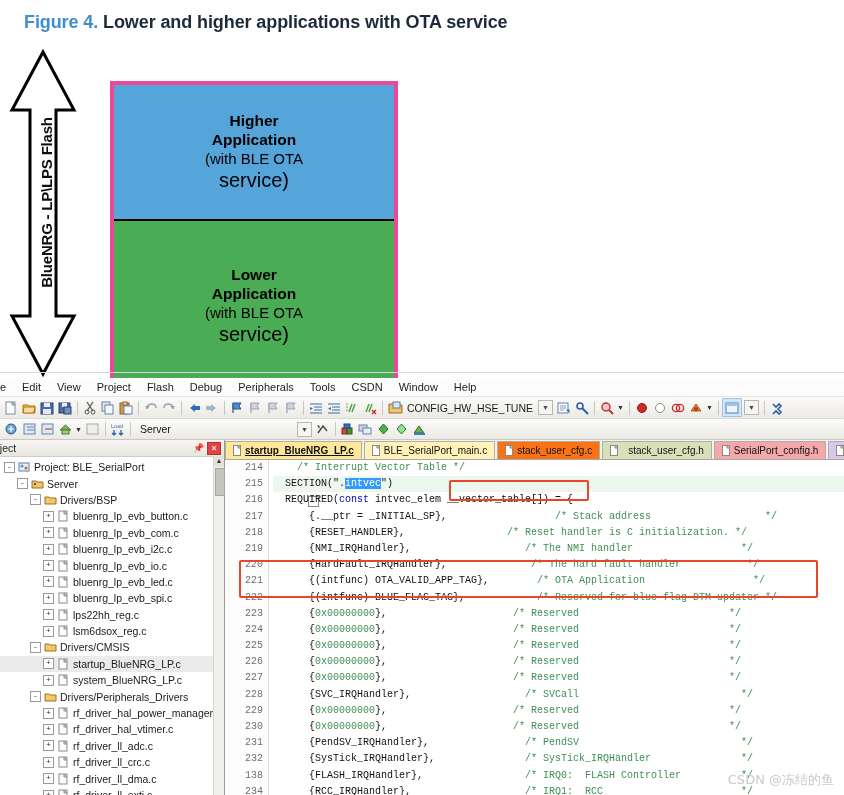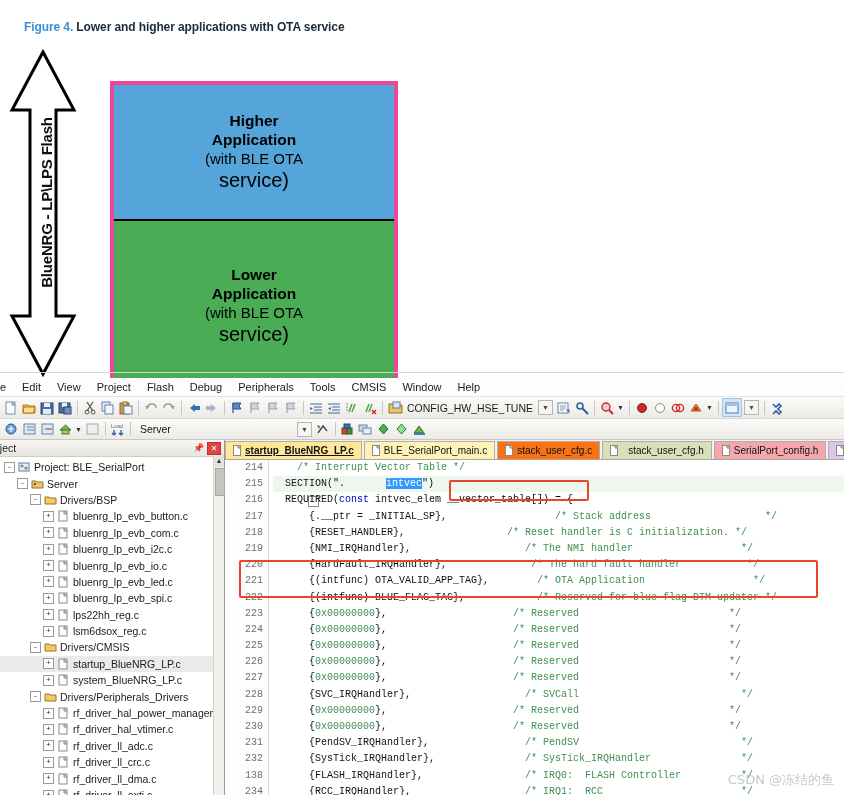--- a/index.html
+++ b/index.html
@@ -5,21 +5,21 @@
   html,body{margin:0;padding:0;}
   body{
     width:844px;height:795px;background:#ffffff;overflow:hidden;
     font-family:"Liberation Sans", sans-serif;
     -webkit-font-smoothing:antialiased;
   }
   .page{position:relative;width:844px;height:795px;}
 
   
   .caption{
-    position:absolute;left:24px;top:20px;font-size:12px;font-weight:bold;
+    position:absolute;left:24px;top:12px;font-size:18px;font-weight:bold;
     letter-spacing:-0.1px;white-space:nowrap;
   }
   .caption .fignum{color:#3f8fd0;}
   .caption .figtitle{color:#1c2a3a;}
 
   
   .diagram{position:absolute;left:0;top:34px;width:420px;height:340px;}
 
   .arrow-wrap{position:absolute;left:8px;top:14px;width:70px;height:330px;}
   .arrow-wrap svg{display:block;}
@@ -164,21 +164,21 @@
   .ln.hl{background:#eef7ee;}
   .fold{
     position:absolute;left:35px;width:9px;height:9px;border:1px solid #8a8a8a;
     background:#fff;font-size:8px;line-height:7px;text-align:center;color:#222;
     font-family:"Liberation Mono",monospace;
   }
   .c-kw{color:#0000c8;}
   .c-cm{color:#3f8f52;}
   .c-num{color:#3f8f52;}
   .c-txt{color:#101010;}
-  .c-sel{background:#3399ff;color:#ffffff;margin-left:41px;}
+  .c-sel{background:#3399ff;color:#ffffff;}
   .rbox{position:absolute;border:2px solid #e8462c;border-radius:2px;pointer-events:none;}
 
   .watermark{
     position:absolute;right:10px;bottom:8px;font-size:13px;color:#c9c9c9;
     font-family:"DejaVu Sans",sans-serif;white-space:nowrap;
   }
 </style>
 </head>
 <body>
 
@@ -223,21 +223,21 @@
 
     <div class="menubar" id="menubar">
         <span class="mi">ile</span>
         <span class="mi">Edit</span>
         <span class="mi">View</span>
         <span class="mi">Project</span>
         <span class="mi">Flash</span>
         <span class="mi">Debug</span>
         <span class="mi">Peripherals</span>
         <span class="mi">Tools</span>
-        <span class="mi">CMSIS</span>
+        <span class="mi">CSDN</span>
         <span class="mi">Window</span>
         <span class="mi">Help</span>
       </div>
 
     <div class="toolbar1">
       <span class="tb-ico">
           <svg width="14" height="14">
             <rect x="2" y="1" width="9" height="12" fill="#fcfcfc" stroke="#7b8ea8"></rect>
             <path d="M8 1 L11 4 L8 4 Z" fill="#dde7f2" stroke="#7b8ea8"></path>
           </svg>

